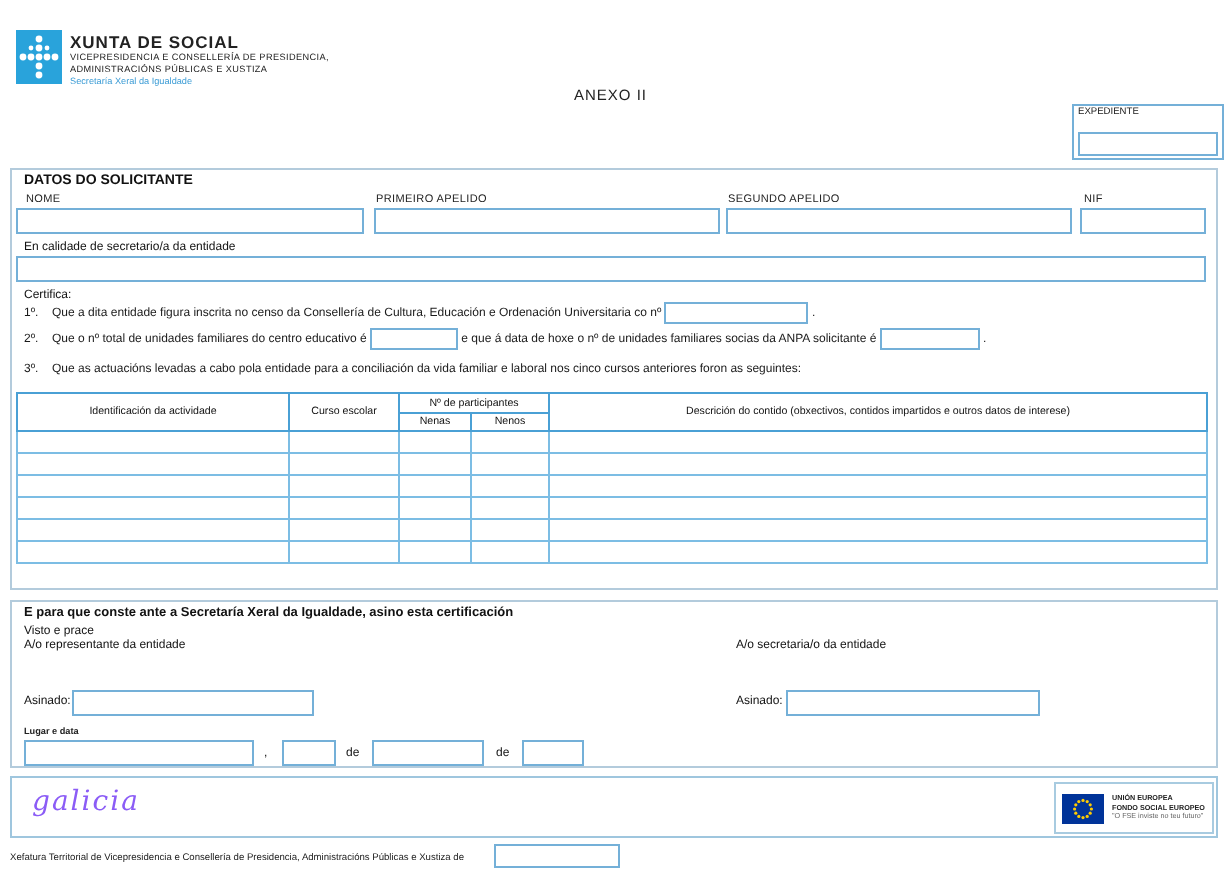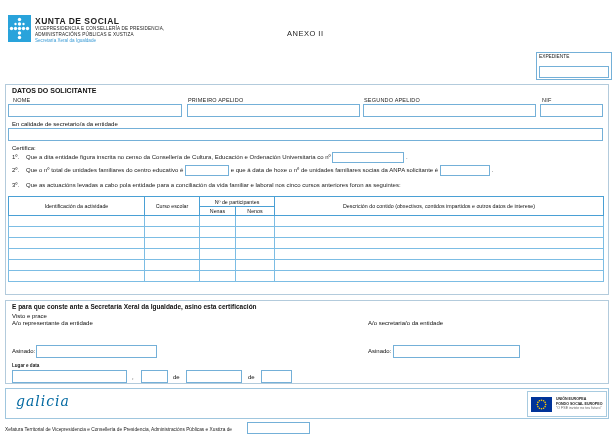--- a/index.html
+++ b/index.html
@@ -15,42 +15,42 @@
   .input.inline { display:inline-block; vertical-align:middle; height:11px; }
   .lab  { font-size:5.5px; color:#222; letter-spacing:.2px; }
   .tiny { font-size:4.6px; color:#222; }
   .txt  { font-size:6px; color:#111; }
   .bold { font-weight:bold; }
 
   
   .org-name  { font-size:8.5px; font-weight:bold; color:#222; letter-spacing:.5px; }
   .org-sub   { font-size:4.6px; color:#222; letter-spacing:.2px; line-height:6px; }
   .org-dept  { font-size:4.6px; color:#3a9bd5; line-height:6px; }
-  .annex     { font-size:7.5px; color:#222; letter-spacing:.5px; }
+  .annex     { font-size:7.5px; color:#222; letter-spacing:.5px;margin-top:14px; }
 
   .framebox { border:1px solid #b3cbdc; background:#fff; }
 
   
   .exp-box { border:1px solid #74b0d8; }
 
   
   .cert-item { font-size:6px; line-height:13px; white-space:nowrap; }
   .cert-item .num { display:inline-block; width:14px; }
 
   
   table.acts { border-collapse:collapse; table-layout:fixed; width:595px;
                border:1px solid #4aa0d5; }
   table.acts th { border:1px solid #4aa0d5; font-size:5.3px; font-weight:normal;
                   color:#111; text-align:center; padding:1px; }
   table.acts td { border:1px solid #7cbde4; height:11px; background:#fff; }
   table.acts .grp { height:10px; }
 
   
   .galicia-logo { font-family:"DejaVu Serif", serif; font-style:italic;
-                  font-size:14px; color:#0369a1; letter-spacing:1px; }
+                  font-size:14px; color:#8b5cf6; letter-spacing:1px; }
   .eu-line { font-size:3.6px; line-height:4.6px; color:#222; font-weight:bold; }
   .eu-line.light { font-weight:normal; color:#666; }
 </style>
 </head>
 <body>
 
 <div class="page">
 
   <div class="abs" style="left:8px; top:15px;">
     <svg width="23" height="27" viewBox="0 0 23 27">

